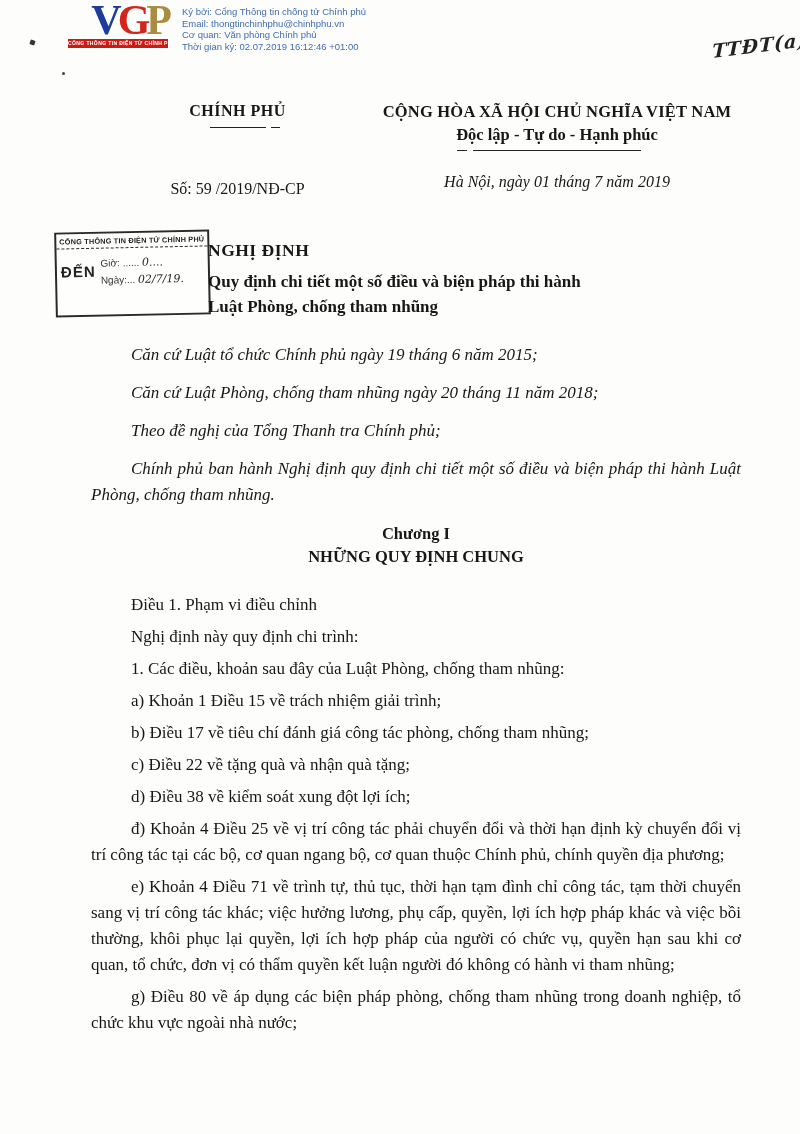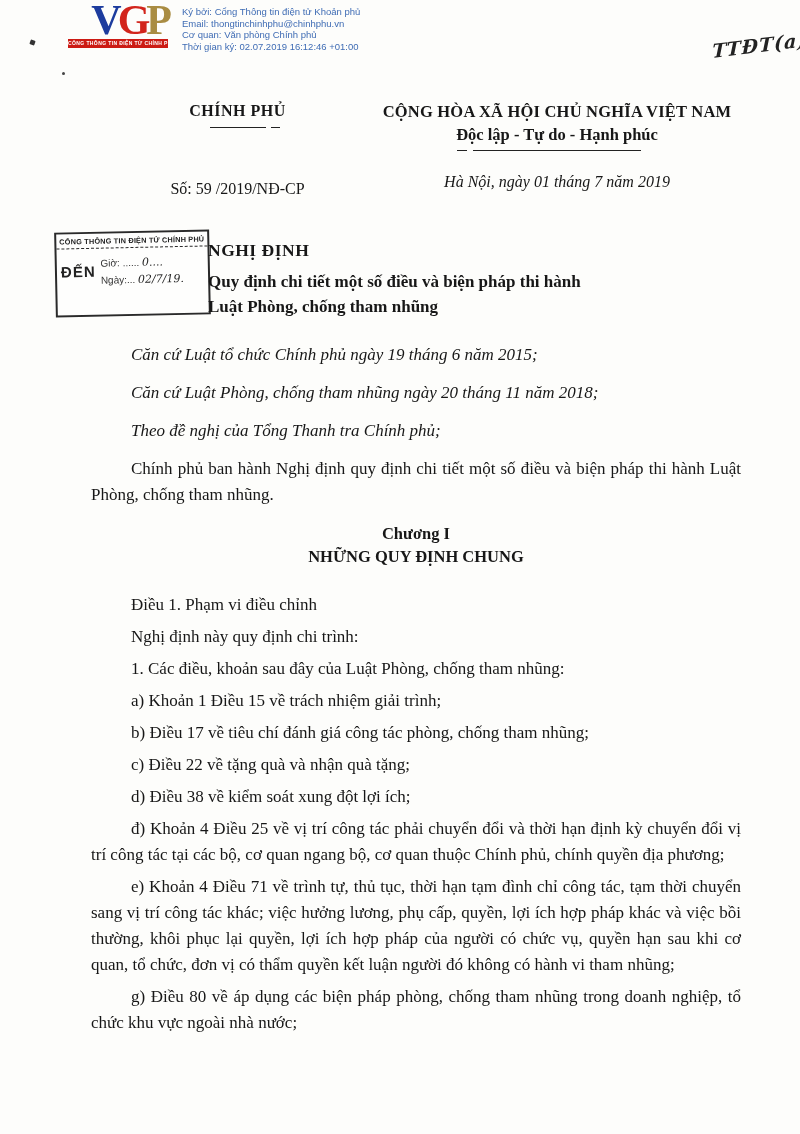--- a/index.html
+++ b/index.html
@@ -118,40 +118,40 @@
   .title-sub { font-weight: bold; font-size: 17px; margin-top: 8px; line-height: 25px; }
 
   
   .body-col {
     position: absolute; left: 91px; top: 342px; width: 650px;
     font-size: 17px; line-height: 26px;
     text-align: justify;
   }
   .body-col p { text-indent: 40px; }
   .preamble-line { font-style: italic; margin-bottom: 12px; }
-  .preamble-para { margin-bottom: 0; }
+  .preamble-para { font-style: italic; margin-bottom: 0; }
   .chapter { text-align: center; margin-top: 14px; line-height: 23px; }
   .chapter-label { font-weight: bold; font-size: 16.5px; }
   .chapter-title { font-weight: bold; font-size: 16.5px; }
   .article-heading { font-weight: normal; margin-top: 24px; margin-bottom: 6px; }
   .line-item { margin-bottom: 6px; }
   .multi-item { margin-bottom: 6px; }
 </style>
 </head>
 <body>
 
 <div class="page">
 
   <div class="logo">
     <div class="logo-letters"><span class="logo-v">V</span><span class="logo-g">G</span><span class="logo-p">P</span></div>
     <div class="logo-banner">CỔNG THÔNG TIN ĐIỆN TỬ CHÍNH PHỦ</div>
   </div>
 
   <div class="sig-info">
-    <div>Ký bởi: Cổng Thông tin điện tử Khoản phủ</div>
+    <div>Ký bởi: Cổng Thông tin chống tử Chính phủ</div>
     <div>Email: thongtinchinhphu@chinhphu.vn</div>
     <div>Cơ quan: Văn phòng Chính phủ</div>
     <div>Thời gian ký: 02.07.2019 16:12:46 +01:00</div>
   </div>
 
   <div class="hand-note">TTĐT(a)</div>
   <div class="artifact-1"></div>
   <div class="artifact-2"></div>
 
   <div class="hdr-left">

